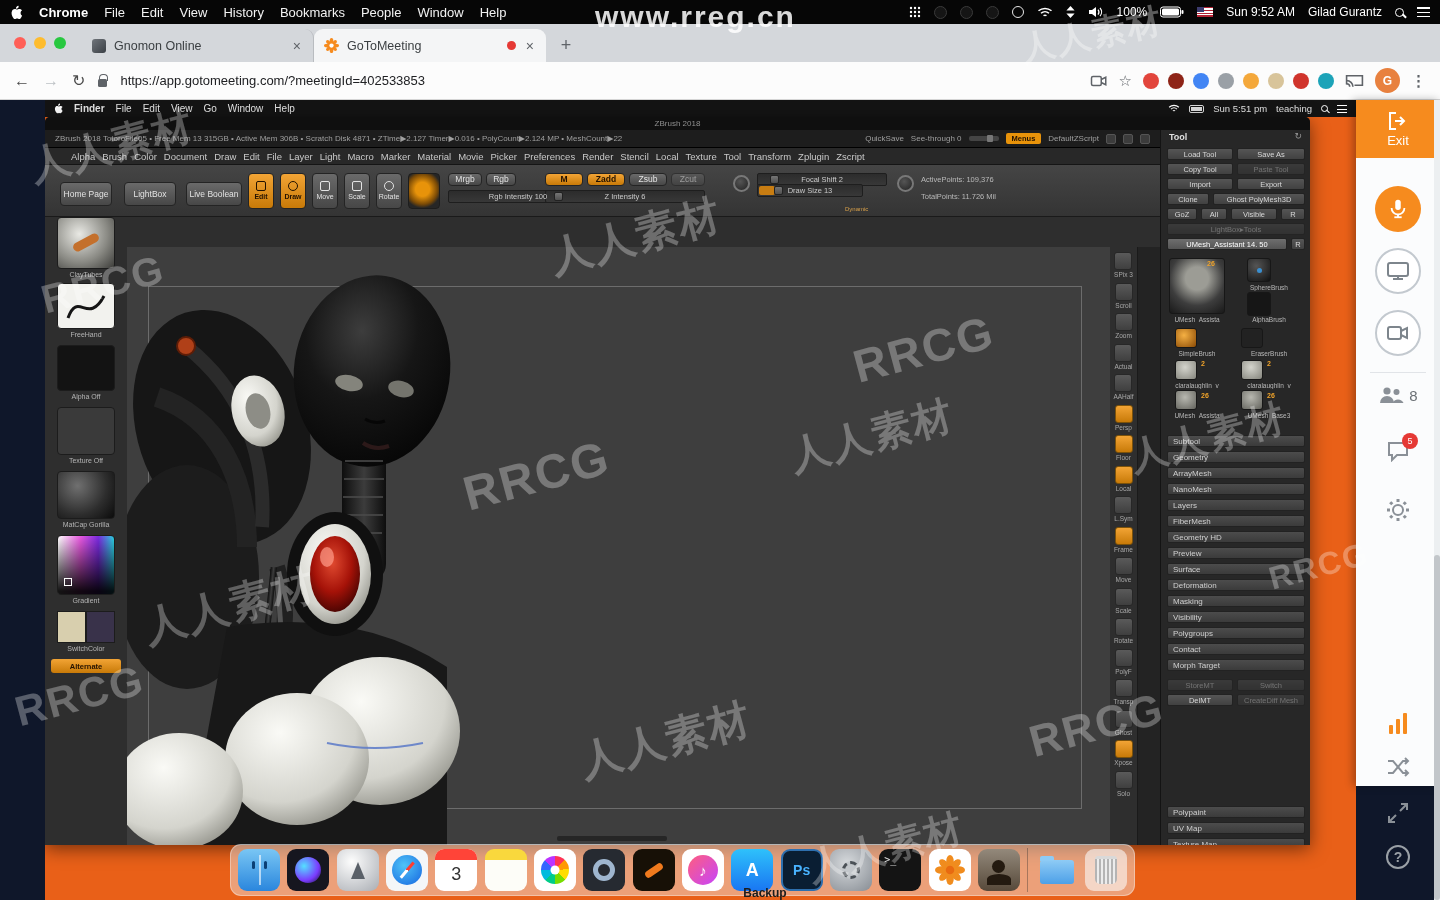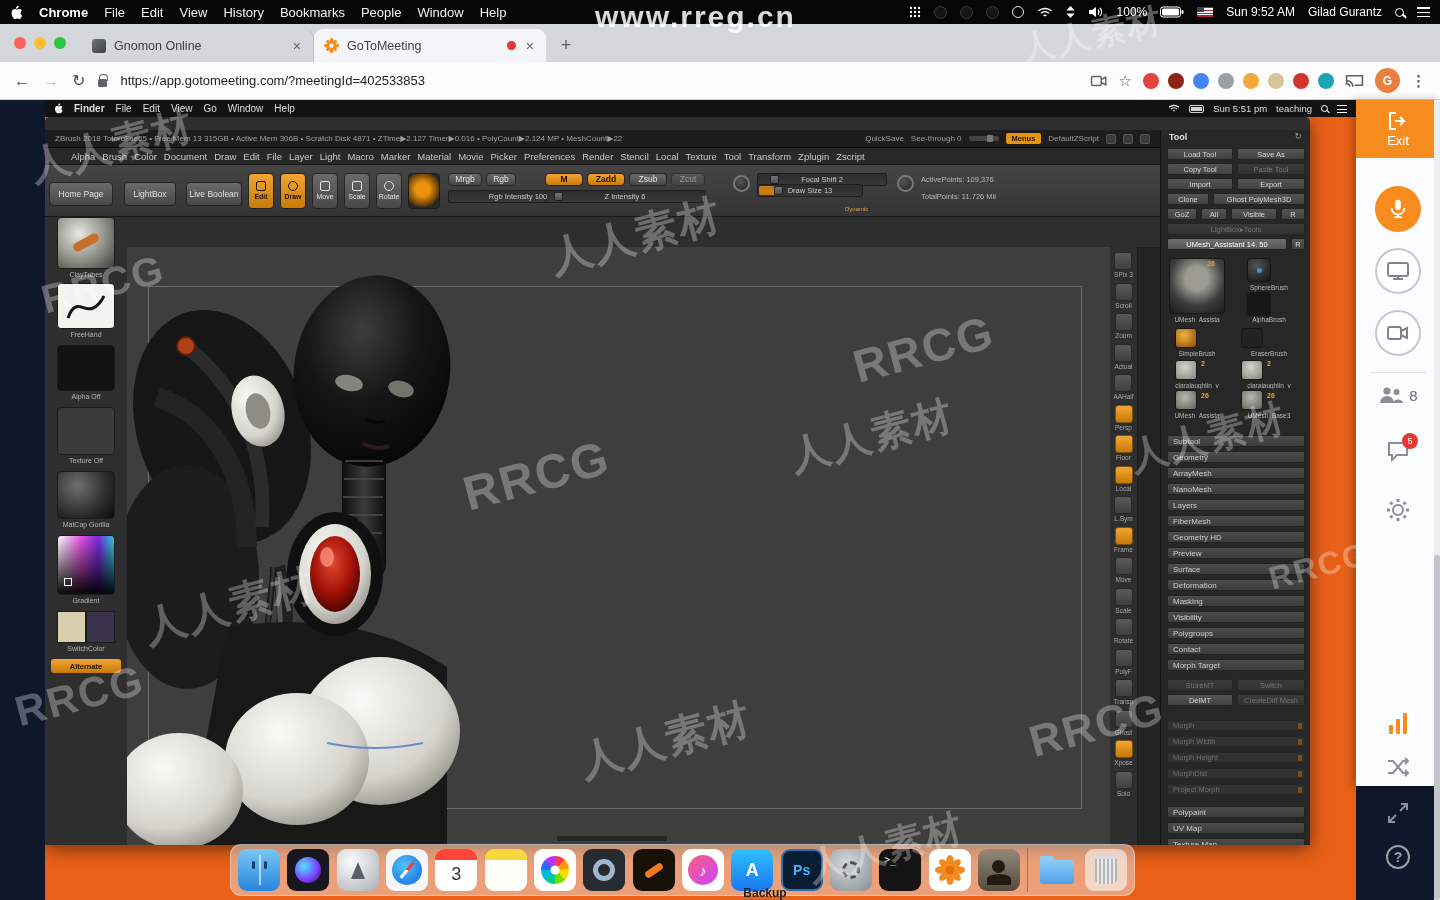--- a/index.html
+++ b/index.html
@@ -392,20 +392,21 @@
           </span>
           <span class="rbattery"></span>
           <span>Sun 5:51 pm</span>
           <span>teaching</span>
           <span class="mag2"></span>
           <span class="lines2"></span>
         </div>
       </div>
 
       <div class="zwin">
+        <div class="ztitle">ZBrush 2018</div>
 
         <div class="zleft">
 
           <div class="zstatus">
             <span>ZBrush 2018 TotoroFile05 • Free Mem 13 315GB • Active Mem 306B • Scratch Disk 4871 • ZTime▶2.127 Timer▶0.016 • PolyCount▶2.124 MP • MeshCount▶22</span>
             <div class="zs-right">
               <span>QuickSave</span>
               <span>See-through 0</span>
               <span class="minislider"></span>
               <span class="menuschip">Menus</span>
@@ -437,21 +438,21 @@
               <span>Stencil</span>
               <span>Local</span>
               <span>Texture</span>
               <span>Tool</span>
               <span>Transform</span>
               <span>Zplugin</span>
               <span>Zscript</span>
             </div>
 
           <div class="zshelf">
-            <div class="shbtn" style="left:4px;top:17px;width:64px;height:24px">Home Page</div>
+            <div class="shbtn" style="left:15px;top:17px;width:52px;height:24px">Home Page</div>
             <div class="shbtn" style="left:79px;top:17px;width:52px;height:24px">LightBox</div>
             <div class="shbtn" style="left:141px;top:17px;width:56px;height:24px">Live Boolean</div>
 
             <div class="shbtn orange sh-tool" style="left:203px;top:8px;width:26px;height:36px">
                 <span class="btn-ico"></span>
                 <span>Edit</span>
               </div>
             <div class="shbtn orange sh-tool" style="left:235px;top:8px;width:26px;height:36px">
                 <span class="btn-ico round"></span>
                 <span>Draw</span>
@@ -757,47 +758,20 @@
               <div class="sec-btn">Polygroups</div>
               <div class="sec-btn">Contact</div>
               <div class="sec-btn">Morph Target</div>
             </div>
 
           <div class="tb dim" style="left:6px;top:549px;width:66px">StoreMT</div>
           <div class="tb dim" style="left:76px;top:549px;width:68px">Switch</div>
           <div class="tb" style="left:6px;top:564px;width:66px">DelMT</div>
           <div class="tb dim" style="left:76px;top:564px;width:68px">CreateDiff Mesh</div>
 
-          <div class="morphlist" style="top:590px">
-
-              <div class="morph-slider">
-                <span>Morph</span>
-                <i class="dot"></i>
-              </div>
-
-              <div class="morph-slider">
-                <span>Morph Width</span>
-                <i class="dot"></i>
-              </div>
-
-              <div class="morph-slider">
-                <span>Morph Height</span>
-                <i class="dot"></i>
-              </div>
-
-              <div class="morph-slider">
-                <span>MorphDist</span>
-                <i class="dot"></i>
-              </div>
-
-              <div class="morph-slider">
-                <span>Project Morph</span>
-                <i class="dot"></i>
-              </div>
-            </div>
 
           <div class="seclist" style="top:676px">
 
           <div class="sec-btn">Polypaint</div>
               <div class="sec-btn">UV Map</div>
               <div class="sec-btn">Texture Map</div>
             </div>
         </div>
       </div>
 

